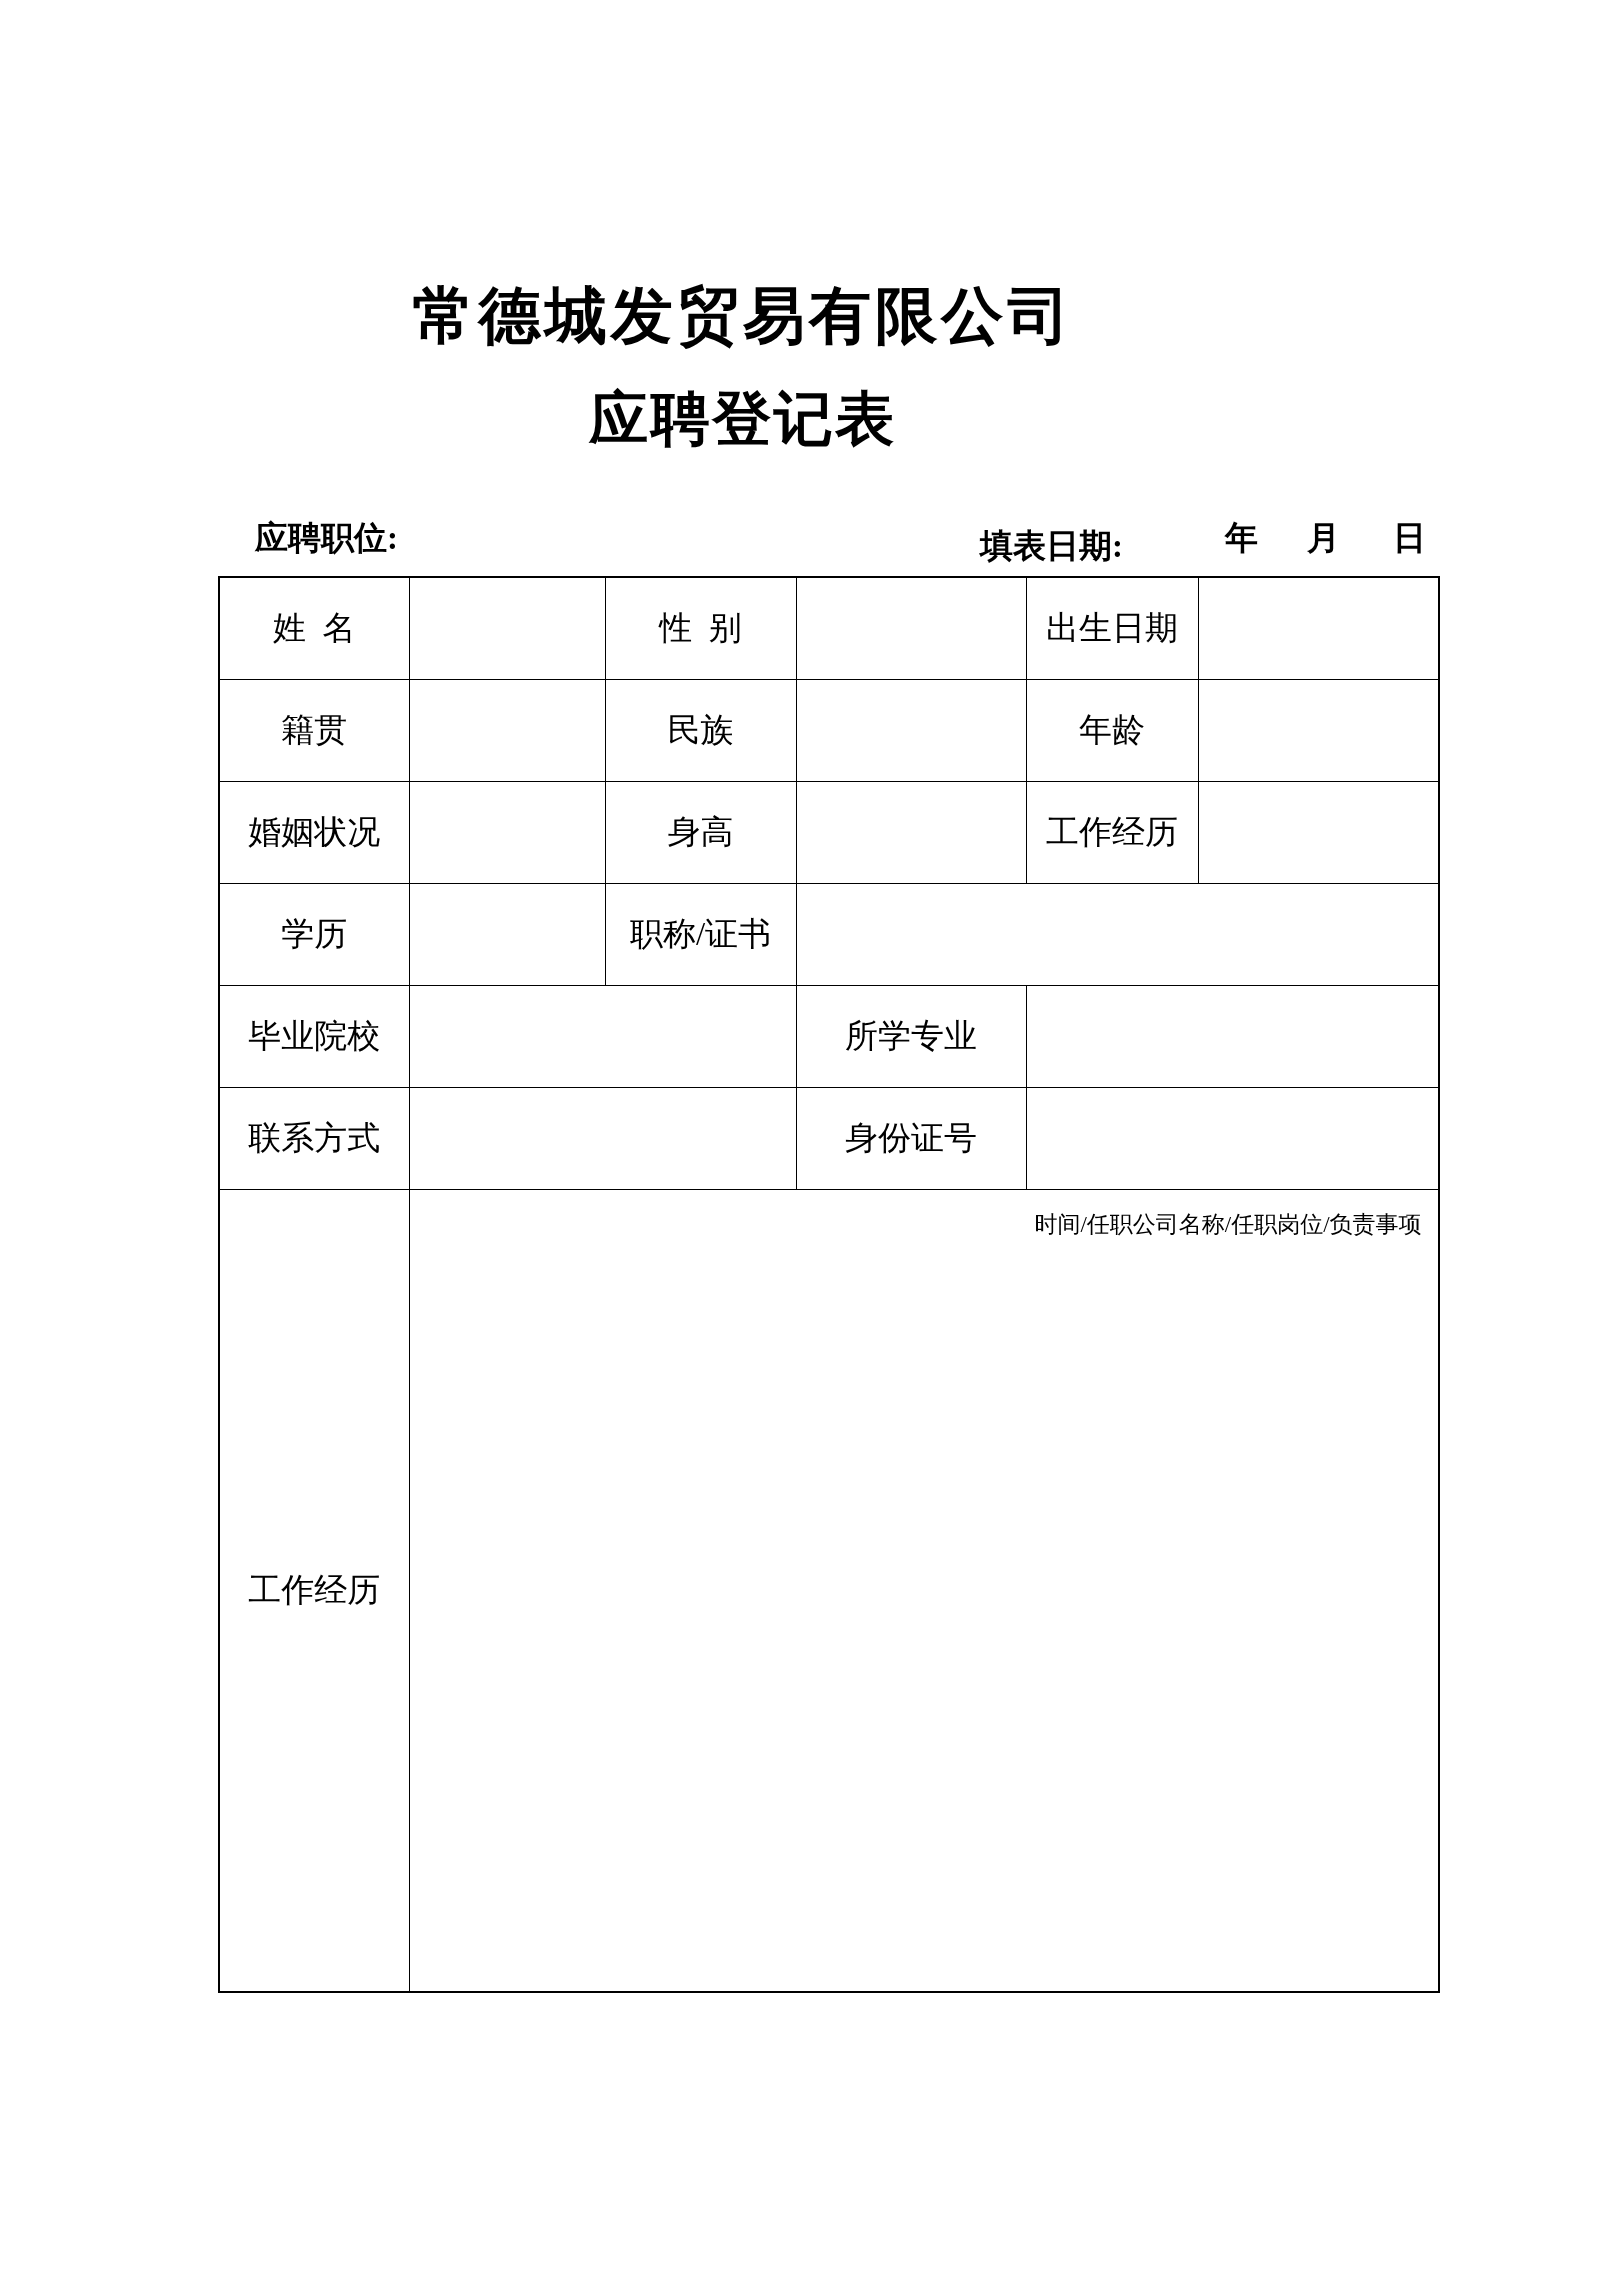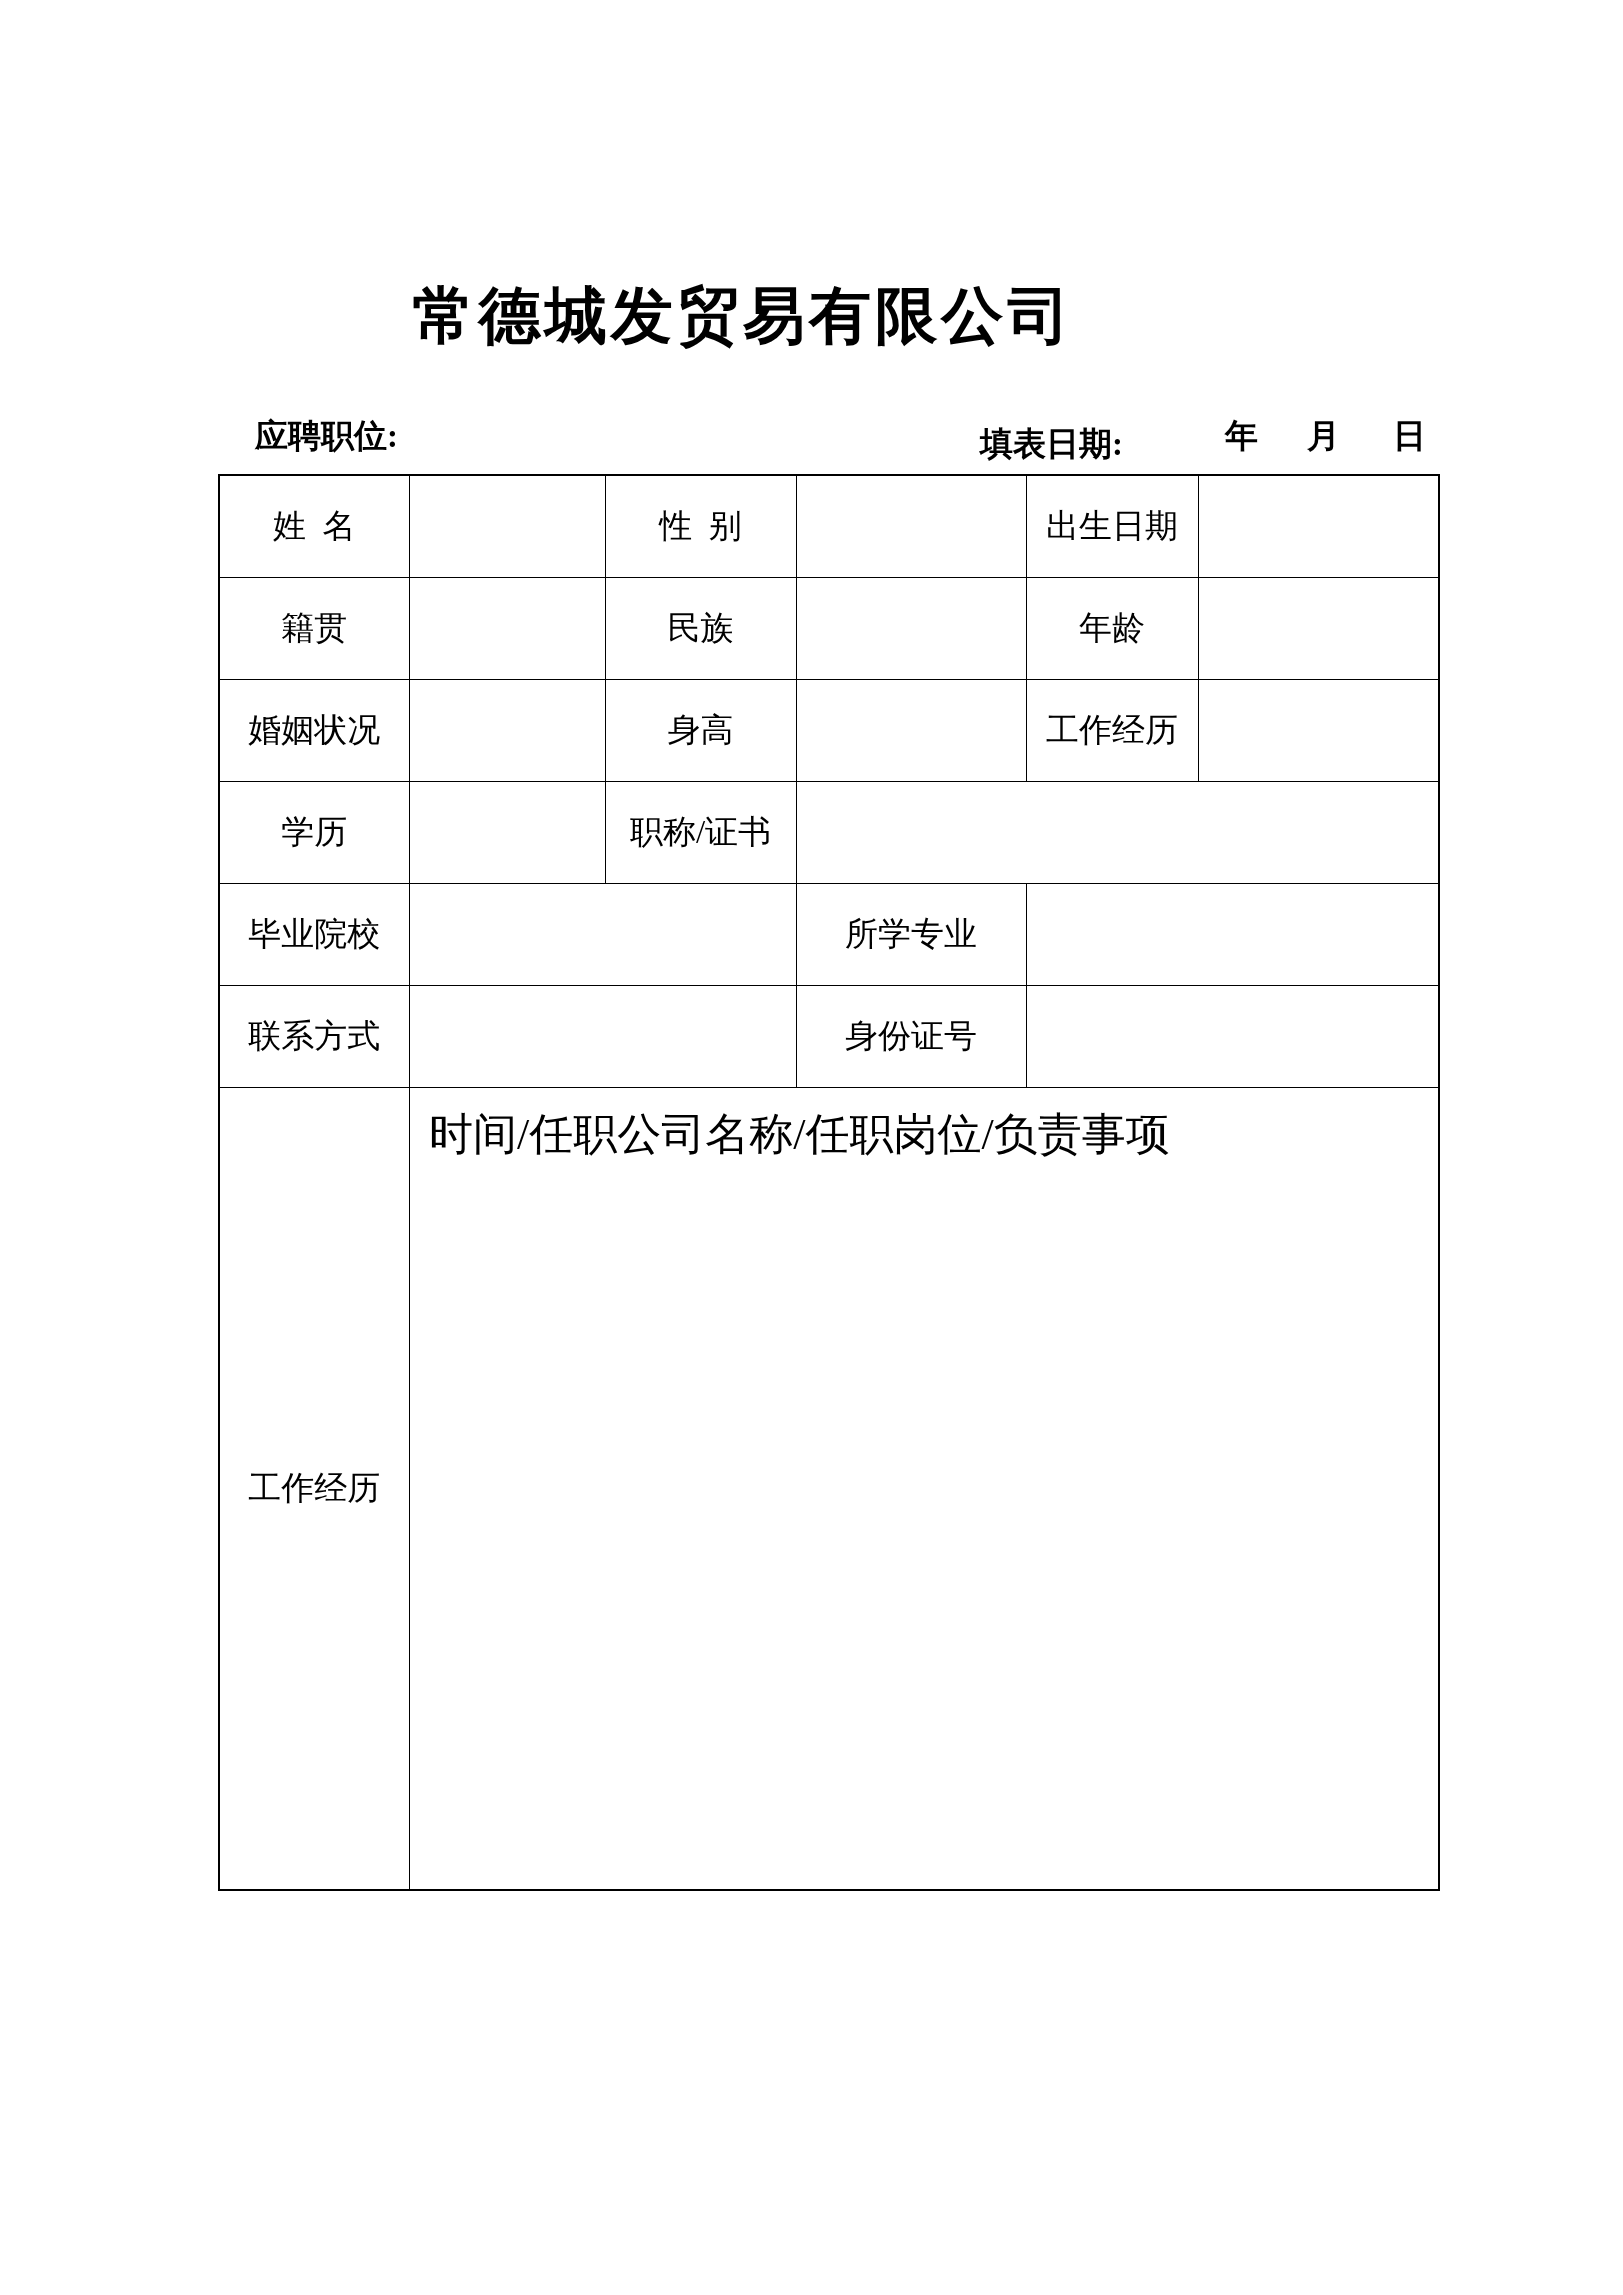--- a/index.html
+++ b/index.html
@@ -61,30 +61,32 @@
     overflow: hidden;
   }
   tr.r     { height: 102px; }
   tr.r-big { height: 803px; }
   td.work-exp-cell {
     vertical-align: top;
     text-align: left;
   }
   .work-exp-header {
     padding: 21px 16.4px 0 19.6px;
-    font-size: 44px;
+    font-size: 23px;
     line-height: 1.2;
+    text-align: right;
   }
 </style>
 </head>
 <body>
 
 <div class="page">
 
   <h1 class="title">常德城发贸易有限公司</h1>
+  <h2 class="subtitle">应聘登记表</h2>
 
   <div class="meta-line">
     <span class="meta-pos">应聘职位:</span>
     <span class="meta-date">填表日期:</span>
     <span class="meta-year">年</span>
     <span class="meta-month">月</span>
     <span class="meta-day">日</span>
   </div>
 
   <table class="form">

